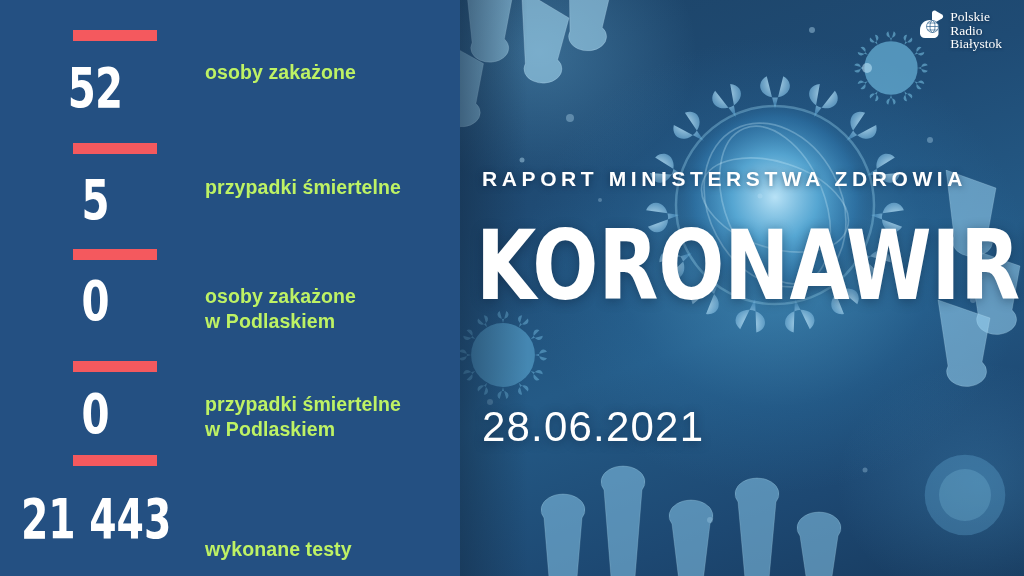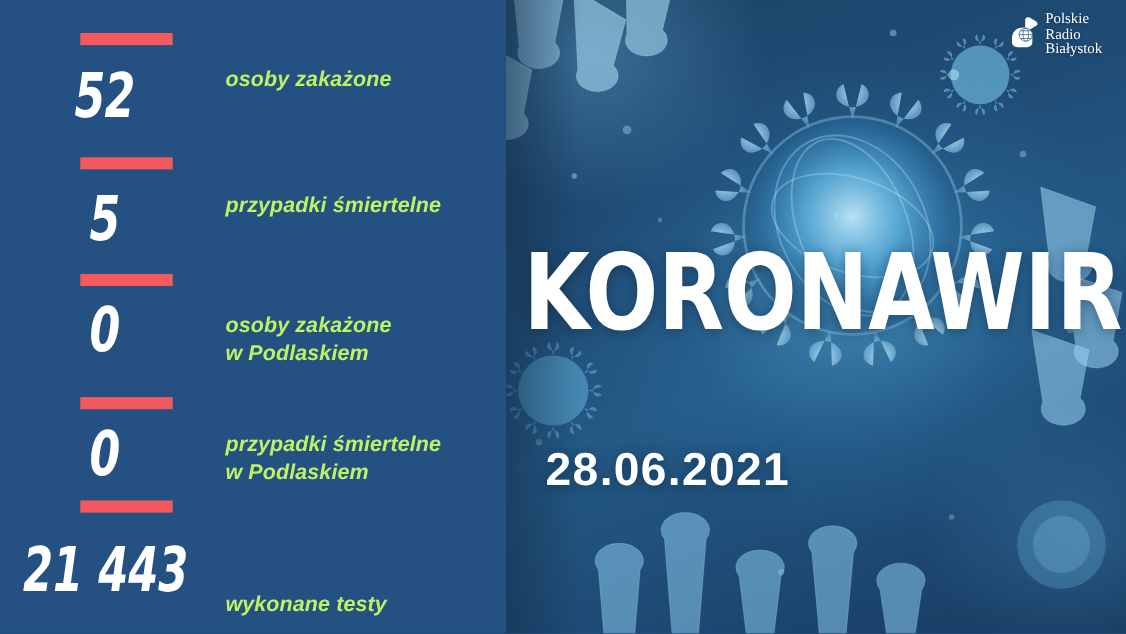--- a/index.html
+++ b/index.html
@@ -11,21 +11,20 @@
     width:1024px; height:576px;
     overflow:hidden;
   }
 
   
   #stats-panel {
     position:absolute; left:0; top:0;
     width:404px; height:576px;
     background:#245082;
     z-index:3;
-    font-style:italic;
   }
 
   .stat-row { position:absolute; left:0; width:460px; }
 
   .divider-bar {
     position:absolute;
     left:73px; width:84px; height:11px;
     background:#f4595e;
   }
 
@@ -97,35 +96,35 @@
     font-size:96px;
     line-height:84px;
     letter-spacing:0px;
     white-space:nowrap;
     transform:scaleX(0.90);
     transform-origin:left top;
     z-index:6;
     text-shadow:0 2px 12px rgba(10,30,55,0.45);
   }
   #hero-date {
-    position:absolute; left:36px; top:404px;
+    position:absolute; left:22px; top:404px;
     color:#ffffff;
-    font-weight:700;
+    font-weight:400;
     font-size:42px;
     line-height:46px;
     letter-spacing:1.2px;
     white-space:nowrap;
     z-index:6;
     text-shadow:0 2px 10px rgba(10,30,55,0.5);
   }
 
   
   #brand-logo {
     position:absolute; right:22px; top:10px;
-    display:flex; align-items:center; gap:6px;
+    display:flex; gap:6px;
     z-index:7;
   }
   #brand-mark { width:27px; height:30px; flex:0 0 auto; }
   #brand-text {
     color:#ffffff;
     font-family:"Liberation Serif","DejaVu Serif",serif;
     font-size:13.5px;
     line-height:13.5px;
     letter-spacing:0px;
     white-space:pre-line;
@@ -341,20 +340,21 @@
         <circle cx="470" cy="140" r="3" fill-opacity="0.35"></circle>
         <circle cx="300" cy="196" r="2.5" fill-opacity="0.30"></circle>
         <circle cx="140" cy="200" r="2" fill-opacity="0.30"></circle>
         <circle cx="513" cy="300" r="3" fill-opacity="0.30"></circle>
         <circle cx="30" cy="402" r="3" fill-opacity="0.28"></circle>
         <circle cx="405" cy="470" r="2.5" fill-opacity="0.30"></circle>
         <circle cx="250" cy="520" r="3" fill-opacity="0.25"></circle>
       </g>
     </svg>
 
+    <div id="hero-kicker">RAPORT MINISTERSTWA ZDROWIA</div>
     <div id="hero-title">KORONAWIRUS</div>
     <div id="hero-date">28.06.2021</div>
 
     <div id="brand-logo">
       <svg id="brand-mark" viewBox="0 0 54 60">
         <g fill="#ffffff">
           <path d="M6,40 C6,28 15,20 26,20 C34,20 40,24 43,30 L43,47 C43,52 39,56 33,56 L16,56 C10,56 6,52 6,47 Z"></path>
           <path d="M30,6 C30,2 34,0 38,2 L50,9 C53,11 53,15 50,17 L38,24 C34,26 30,24 30,20 Z"></path>
         </g>
         <g fill="none" stroke="#2b5f8c" stroke-width="1.6" stroke-opacity="0.85">

